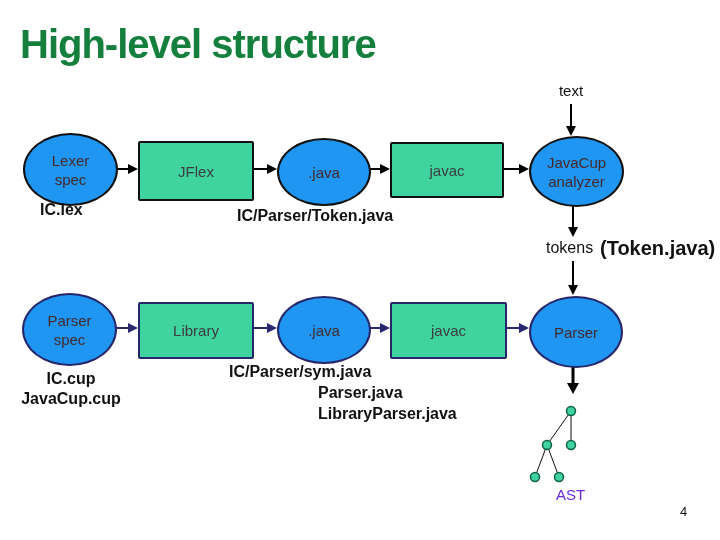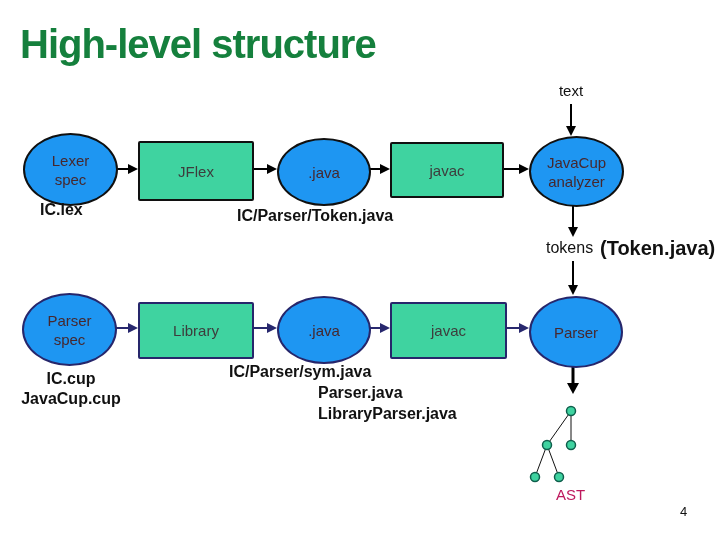--- a/index.html
+++ b/index.html
@@ -125,17 +125,17 @@
   <div class="shape ellipse r2" style="left:277px;top:296px;width:90px;height:64px;">.java</div>
   <div class="shape rect r2" style="left:390px;top:302px;width:113px;height:53px;">javac</div>
   <div class="shape ellipse r2" style="left:529px;top:296px;width:90px;height:68px;">Parser</div>
 
   <div class="lbl bold16 center preline" style="left:16px;top:369px;width:110px;">IC.cup
 JavaCup.cup</div>
   <div class="lbl bold16 preline hang" style="left:229px;top:361px;line-height:21px;">IC/Parser/sym.java
 Parser.java
 LibraryParser.java</div>
 
-  <div class="lbl plain" style="left:556px;top:486px;font-size:15px;color:#be185d;">AST</div>
+  <div class="lbl plain" style="left:556px;top:486px;font-size:15px;color:#6d28d9;">AST</div>
 
   <div class="lbl" style="left:680px;top:504px;font-size:13px;">4</div>
 
 </div>
 
 </body></html>

